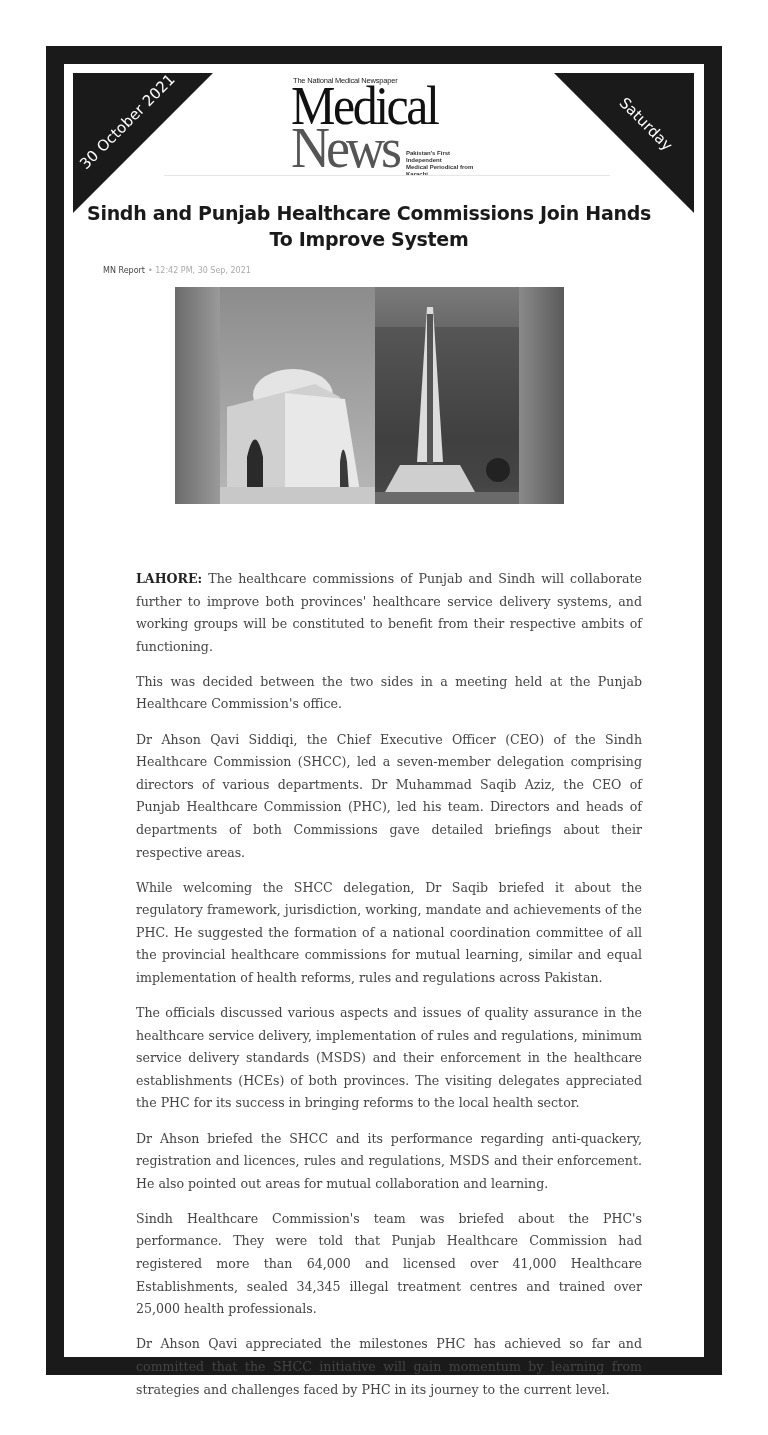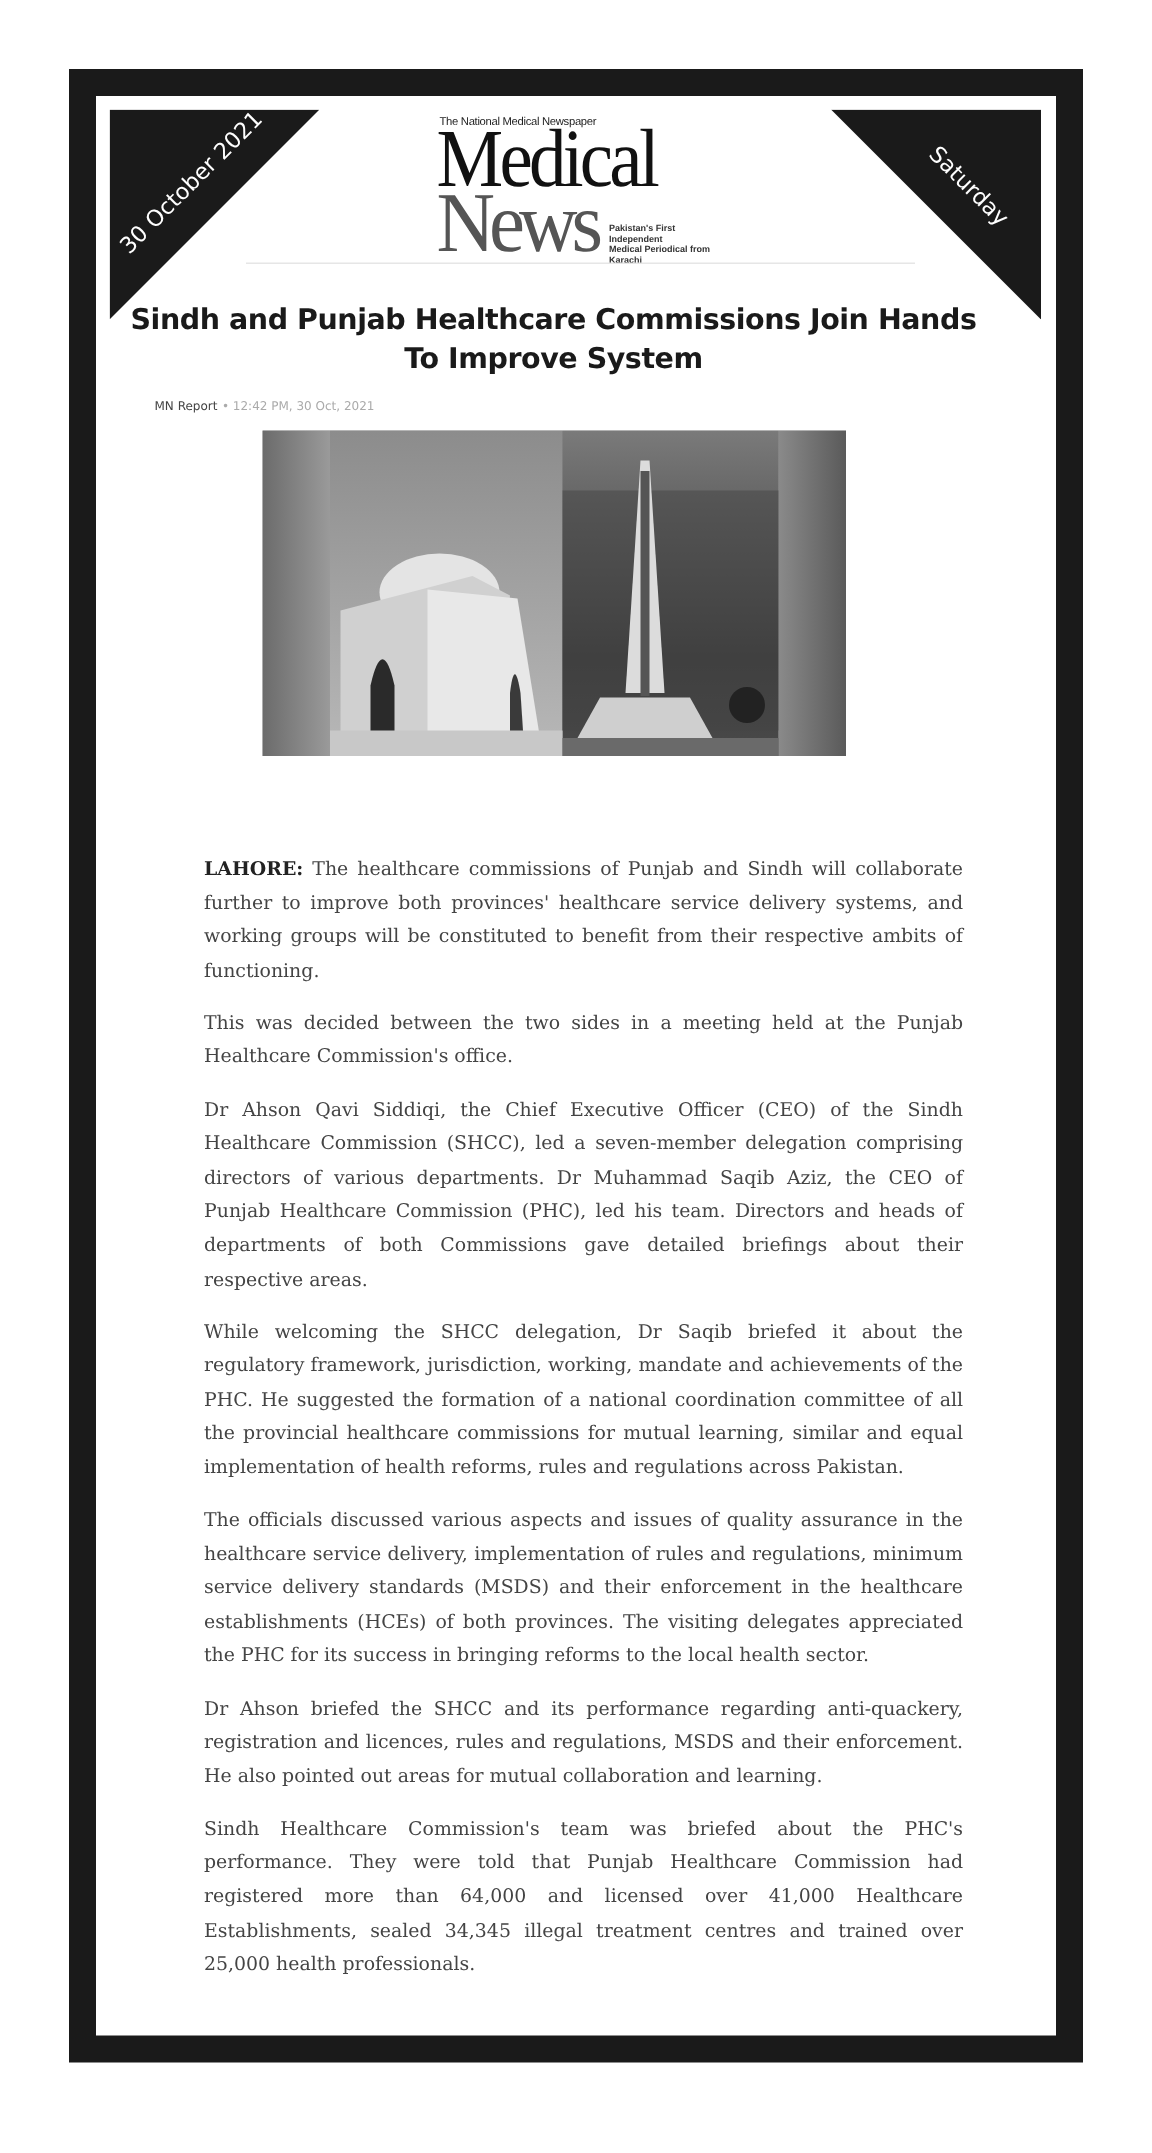--- a/index.html
+++ b/index.html
@@ -78,21 +78,21 @@
         <div>Independent</div>
         <div>Medical Periodical from</div>
         <div>Karachi</div>
       </div>
     </div>
     <div class="mast-rule"></div>
 
     <h1 class="headline" style="margin:0;font-weight:bold;">Sindh and Punjab Healthcare Commissions Join Hands To Improve System</h1>
 
     <div class="byline">
-      <span>MN Report</span><span class="ts">• 12:42 PM, 30 Oct, 2021</span>
+      <span>MN Report</span><span class="ts">• 12:42 PM, 30 Sep, 2021</span>
     </div>
 
     <div class="hero" title="Mazar-e-Quaid and Minar-e-Pakistan">
       <div class="blur-l"></div>
       <div class="left-photo"></div>
       <div class="right-photo"></div>
       <div class="blur-r"></div>
       <svg width="389" height="217" viewBox="0 0 389 217">
 
         <ellipse cx="118" cy="108" rx="40" ry="26" fill="#e4e4e4"></ellipse>
@@ -112,16 +112,17 @@
     </div>
 
     <div class="article">
       <p><strong>LAHORE:</strong><span> The healthcare commissions of Punjab and Sindh will collaborate further to improve both provinces' healthcare service delivery systems, and working groups will be constituted to benefit from their respective ambits of functioning.</span></p>
       <p>This was decided between the two sides in a meeting held at the Punjab Healthcare Commission's office.</p>
       <p>Dr Ahson Qavi Siddiqi, the Chief Executive Officer (CEO) of the Sindh Healthcare Commission (SHCC), led a seven-member delegation comprising directors of various departments. Dr Muhammad Saqib Aziz, the CEO of Punjab Healthcare Commission (PHC), led his team. Directors and heads of departments of both Commissions gave detailed briefings about their respective areas.</p>
       <p>While welcoming the SHCC delegation, Dr Saqib briefed it about the regulatory framework, jurisdiction, working, mandate and achievements of the PHC. He suggested the formation of a national coordination committee of all the provincial healthcare commissions for mutual learning, similar and equal implementation of health reforms, rules and regulations across Pakistan.</p>
       <p>The officials discussed various aspects and issues of quality assurance in the healthcare service delivery, implementation of rules and regulations, minimum service delivery standards (MSDS) and their enforcement in the healthcare establishments (HCEs) of both provinces. The visiting delegates appreciated the PHC for its success in bringing reforms to the local health sector.</p>
       <p>Dr Ahson briefed the SHCC and its performance regarding anti-quackery, registration and licences, rules and regulations, MSDS and their enforcement. He also pointed out areas for mutual collaboration and learning.</p>
       <p>Sindh Healthcare Commission's team was briefed about the PHC's performance. They were told that Punjab Healthcare Commission had registered more than 64,000 and licensed over 41,000 Healthcare Establishments, sealed 34,345 illegal treatment centres and trained over 25,000 health professionals.</p>
+      <p>Dr Ahson Qavi appreciated the milestones PHC has achieved so far and committed that the SHCC initiative will gain momentum by learning from strategies and challenges faced by PHC in its journey to the current level.</p>
     </div>
 
   </div>
 </div>
 
 </body></html>

